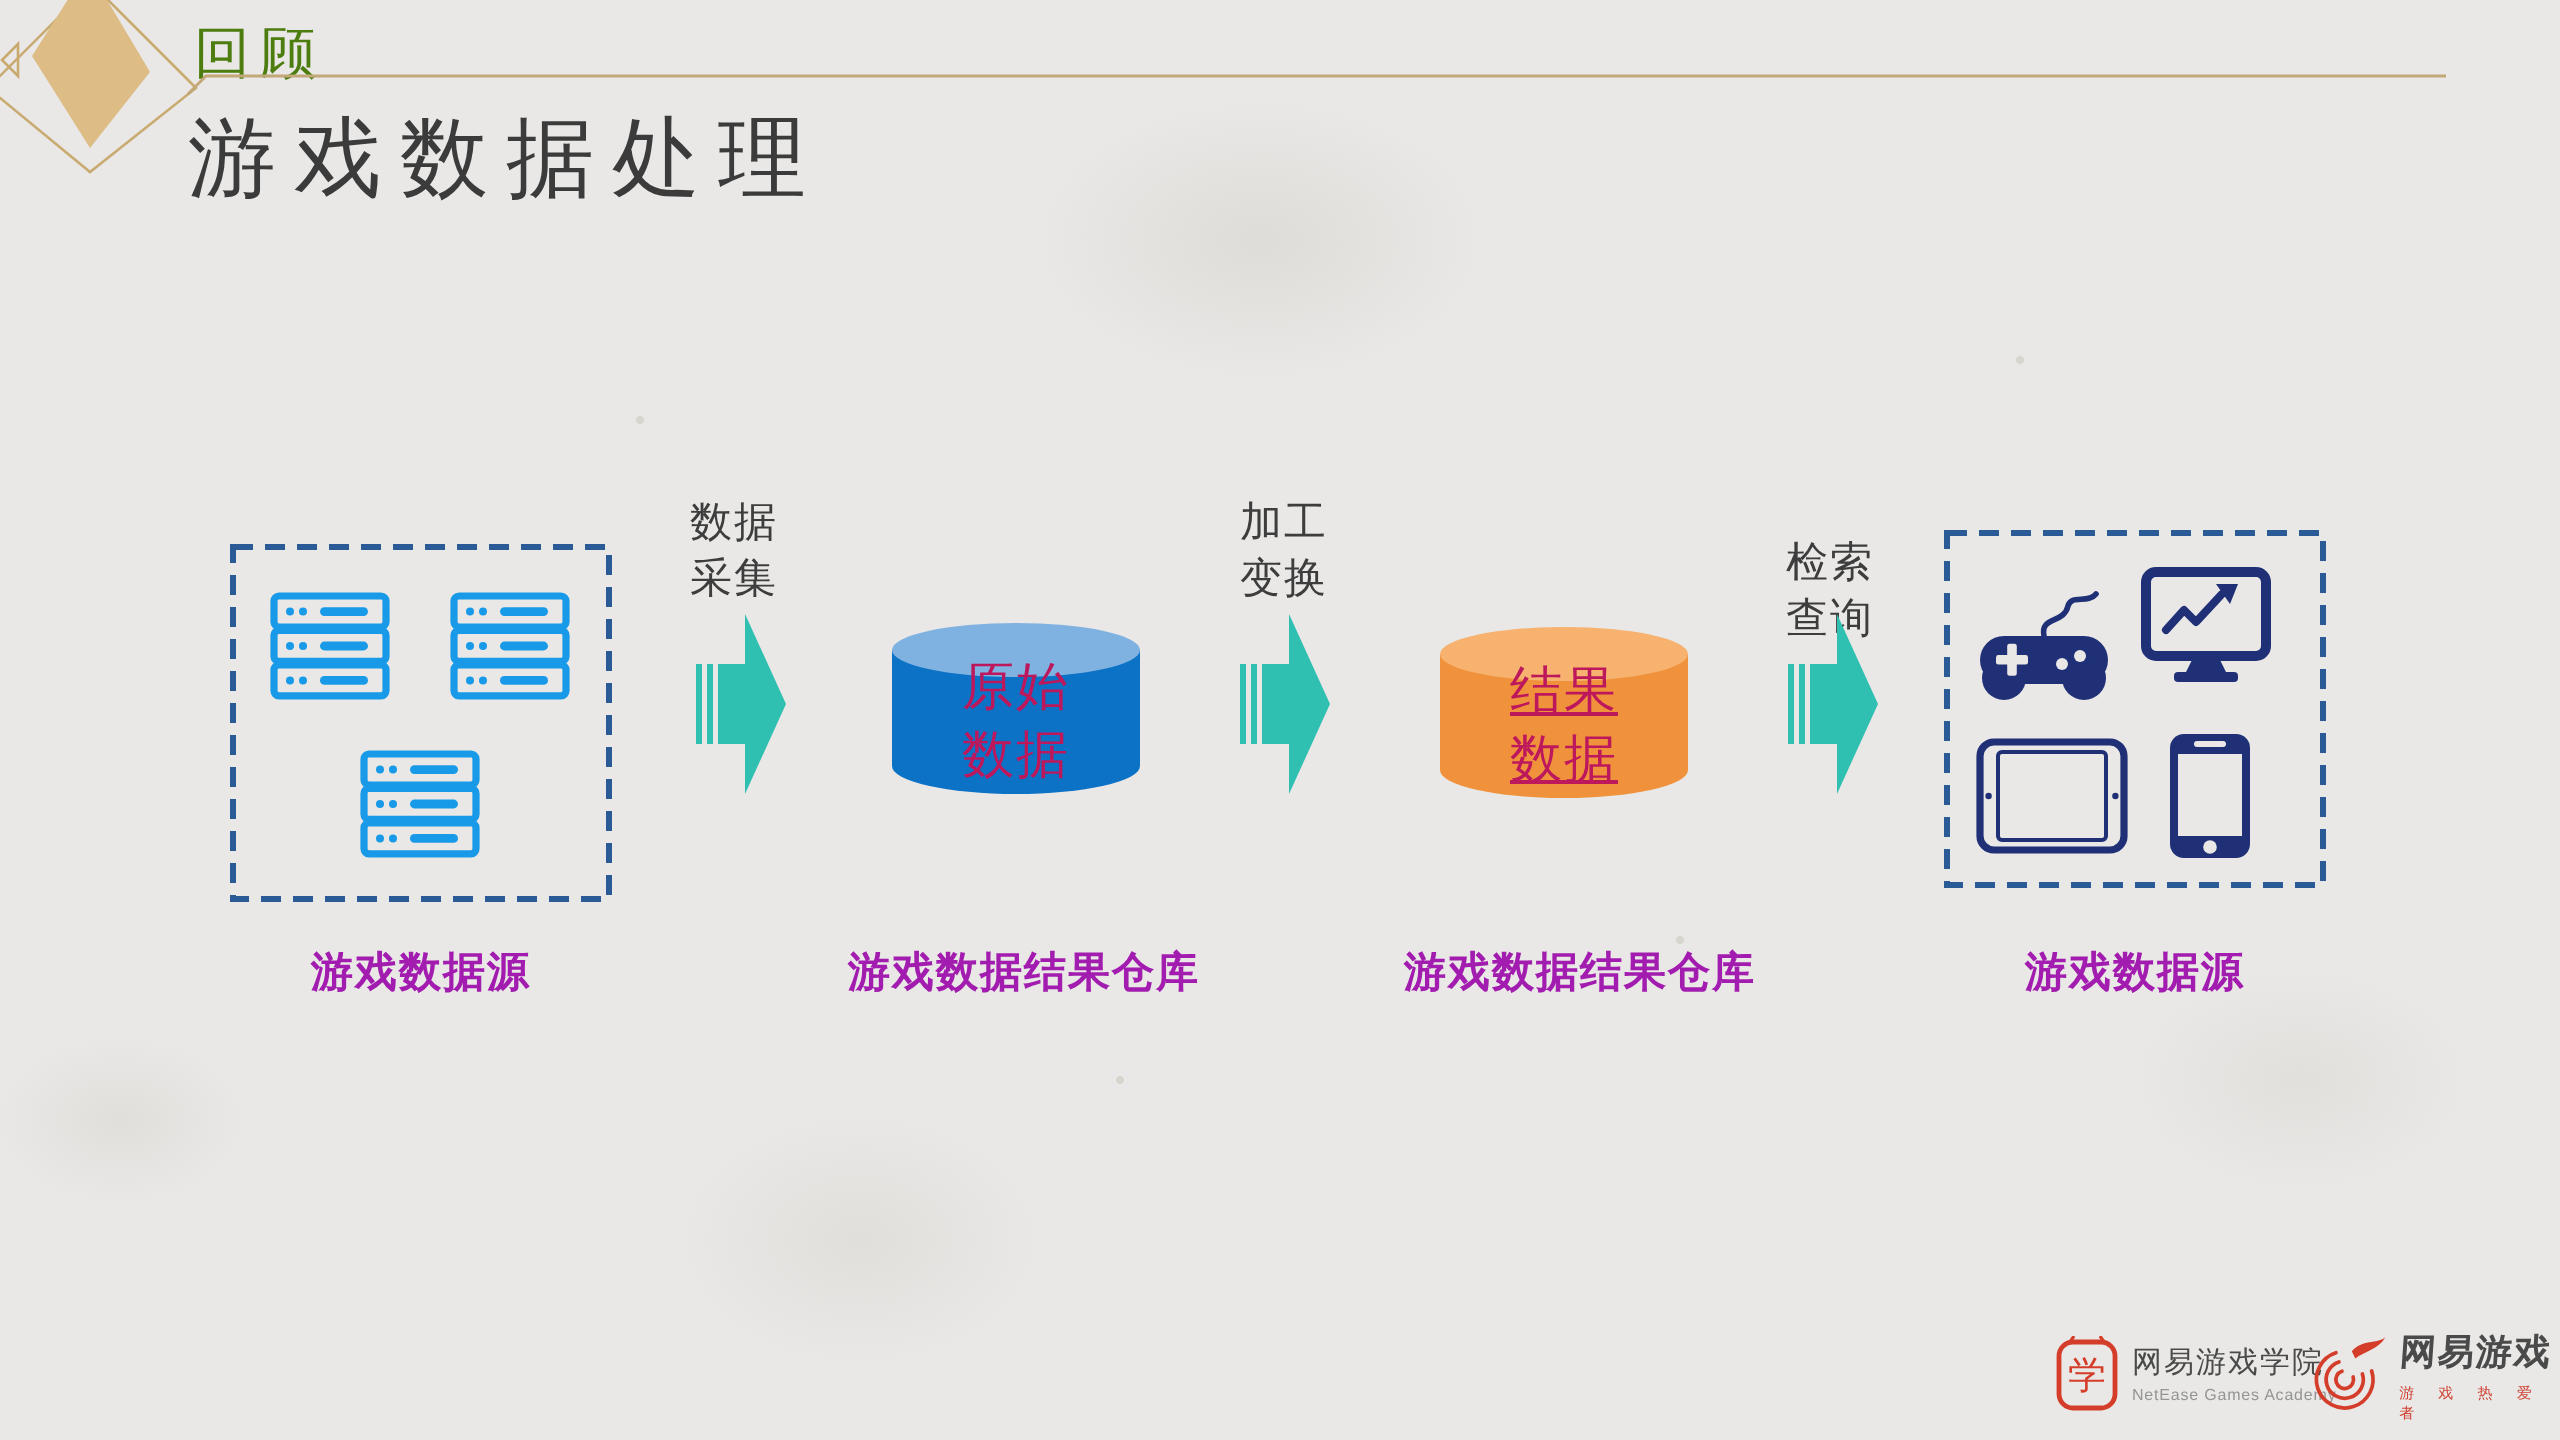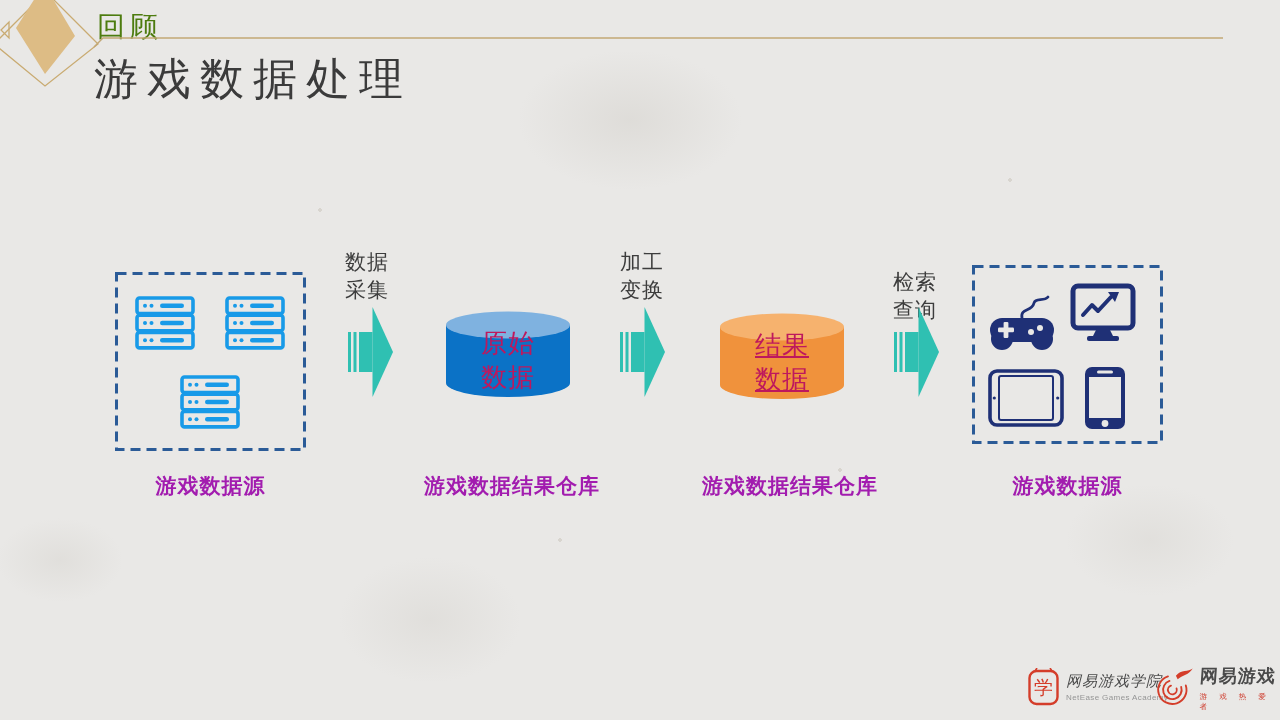--- a/index.html
+++ b/index.html
@@ -34,21 +34,21 @@
   .arrow-label{
     top:248px;font-size:21px;color:#3d3d3d;line-height:28px;
     white-space:pre-line;letter-spacing:1px;
   }
   .cyl-text{
     color:#be185d;font-size:26px;line-height:34px;text-align:center;
     white-space:pre-line;width:126px;letter-spacing:1px;
   }
   .flow-box{width:191px;height:179px;}
   .logo-row{display:flex;align-items:center;}
-  .academy-cn{font-size:15px;color:#4a4a4a;letter-spacing:1px;font-style:italic;}
+  .academy-cn{font-size:15px;color:#4a4a4a;letter-spacing:1px;}
   .academy-en{font-size:8px;color:#959595;margin-top:2px;letter-spacing:.4px;}
   .netease-cn{font-size:18px;font-weight:bold;color:#4a4a4a;letter-spacing:1px;transform:skewX(-4deg);}
   .netease-tag{font-size:7.5px;color:#cf4436;letter-spacing:5px;margin-top:4px;}
 </style>
 </head>
 <body>
 
 <svg class="abs" style="left:0;top:0;" width="112" height="100">
   <polygon points="46,-8 98,44 45,86 -6,44" fill="none" stroke="#c9ab72" stroke-width="1.3"></polygon>
   <polygon points="44,-16 75,36 45,74 16,28" fill="#ddbc85"></polygon>

